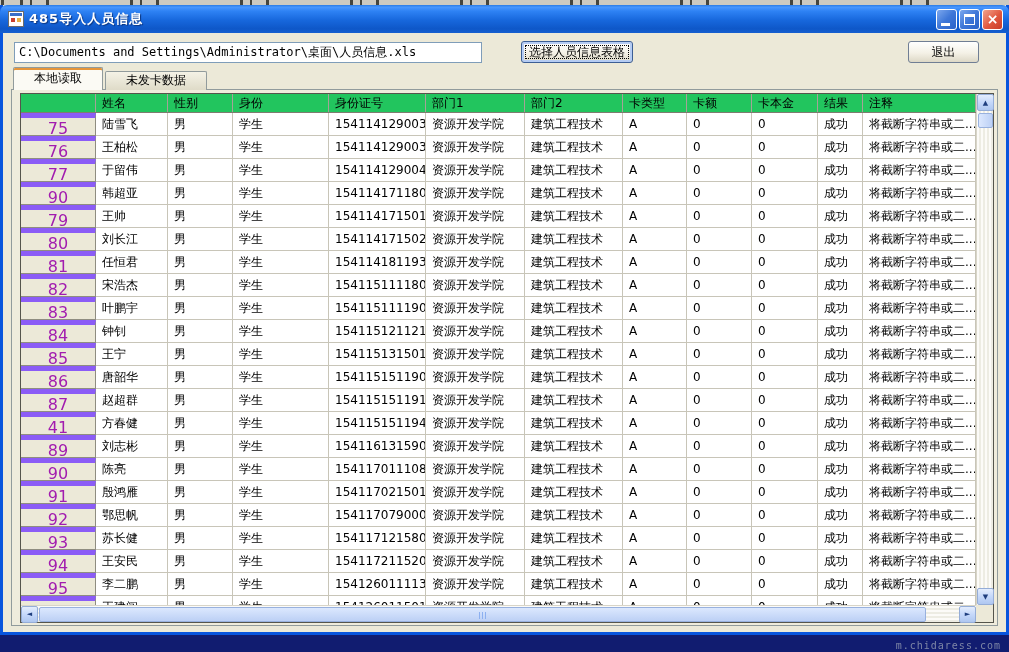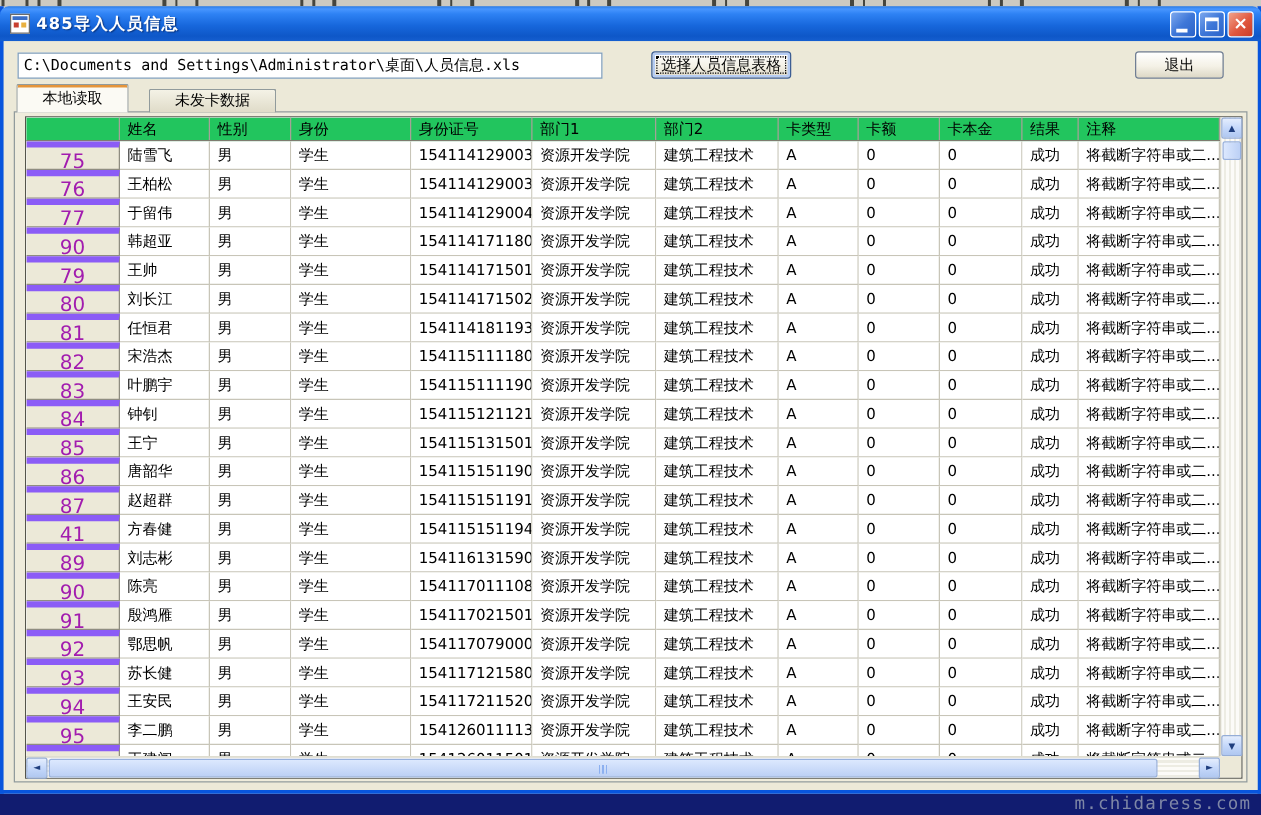--- a/index.html
+++ b/index.html
@@ -41,21 +41,21 @@
     background:linear-gradient(180deg,#FFFFFF 0%,#F4F1E6 55%,#DDD8C6 100%);
     font-size:12px; color:#000; text-align:center; line-height:20px;margin-left:34px; }
   .select-btn { left:484px; top:8px; width:112px; box-shadow:inset 0 0 0 2px #B5CCF3; }
   .select-btn::after { content:""; position:absolute; inset:3px; border:1px dotted #000; }
   .exit-btn { right:27px; top:8px; width:71px; border-color:#707E94; }
 
   
   .tabs { position:absolute; left:10px; top:34px; height:23px; display:flex; align-items:flex-end; z-index:3; }
   .tab { border:1px solid #919B9C; border-bottom:none; font-size:12px; padding:0 20px; cursor:default; }
   .tab.active { height:23px; line-height:21px; background:#FBFAF4; box-shadow:inset 0 2px 0 #E5953B; border-radius:2px 2px 0 0; }
-  .tab.inactive { height:19px; line-height:17px; background:linear-gradient(180deg,#F4F2E6,#DFDBC8); margin-left:16px; border-radius:2px 2px 0 0; }
+  .tab.inactive { height:19px; line-height:17px; background:linear-gradient(180deg,#F4F2E6,#DFDBC8); margin-left:2px; border-radius:2px 2px 0 0; }
 
   .tabpanel { position:absolute; left:8px; right:8px; top:56px; bottom:6px;
     border:1px solid #919B9C; background:#EFECDC; z-index:1; }
 
   
   .grid-frame { position:absolute; left:8px; top:3px; right:3px; bottom:2px; border:1px solid #55554C; background:#fff; }
   .grid-main { position:absolute; left:0; top:0; right:17px; bottom:17px; overflow:hidden; background:#fff; }
   .grid-header { display:flex; height:19px; background:#22c55e; border-bottom:1px solid #7E7C70; }
   .hcell { font-size:12px; line-height:18px; padding-left:6px; border-right:1px solid #A5A297; overflow:hidden; white-space:nowrap; }
   .grid-body { position:absolute; left:0; top:19px; right:0; bottom:0; overflow:hidden; }
@@ -83,21 +83,21 @@
   .hscroll .left { left:0; }
   .hscroll .right { right:0; }
   .vthumb { position:absolute; left:1px; top:19px; width:15px; height:15px;
     background:linear-gradient(90deg,#DCE8FE,#BCD0F5); border:1px solid #98B1DE; border-radius:2px; }
   .hthumb { position:absolute; top:1px; left:18px; width:calc(100% - 68px); height:15px;
     background:linear-gradient(180deg,#DCE8FE,#BCD0F5); border:1px solid #98B1DE; border-radius:2px; }
   .hthumb::after { content:""; position:absolute; left:50%; top:4px; width:8px; height:7px; margin-left:-4px;
     background:repeating-linear-gradient(90deg,#8CB0F0 0 1px,transparent 1px 3px); }
 
   .watermark { position:absolute; right:8px; bottom:1px; color:#8A92AC; opacity:.9;
-    font-family:"DejaVu Sans Mono","Liberation Mono",monospace; font-size:14px; letter-spacing:1px; }
+    font-family:"DejaVu Sans Mono","Liberation Mono",monospace; font-size:10px; letter-spacing:1px; }
 </style>
 </head>
 <body>
 
 <div class="bg-strip"></div>
 
 <div class="window">
   <div class="titlebar">
     <div class="app-icon"></div>
     <div class="title-text">485导入人员信息</div>

